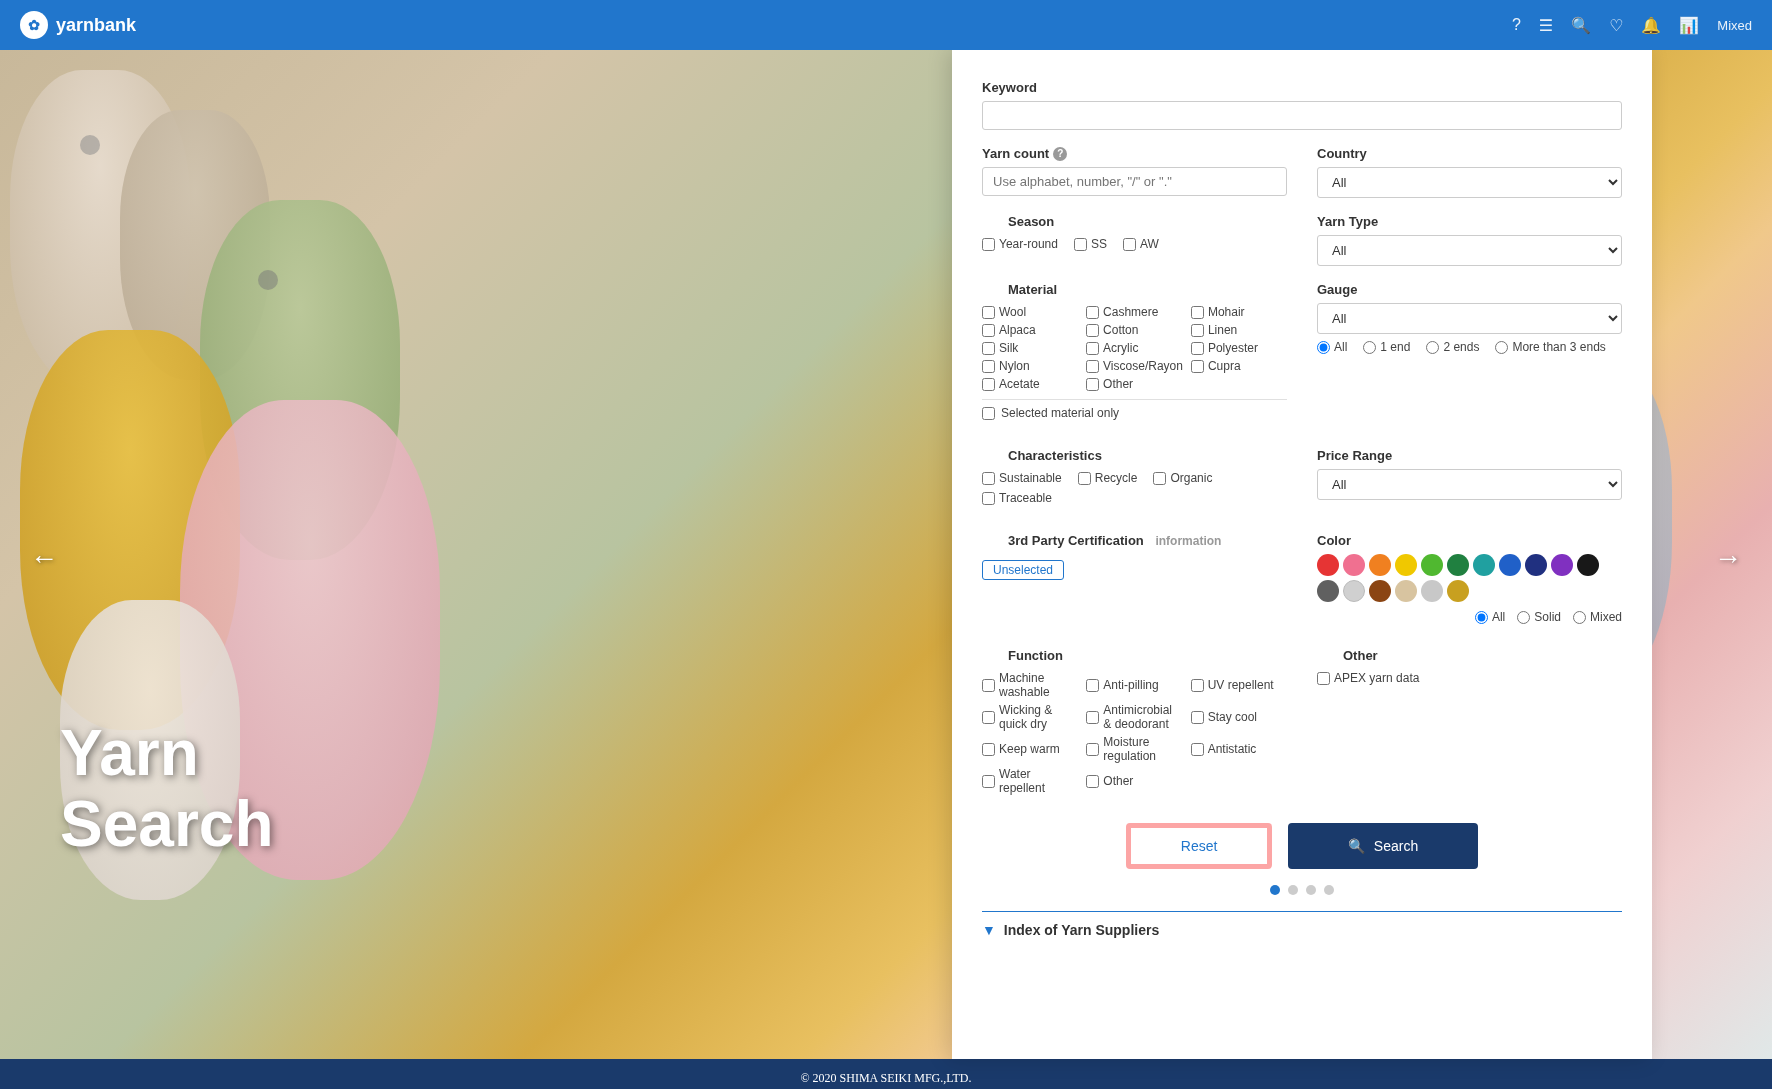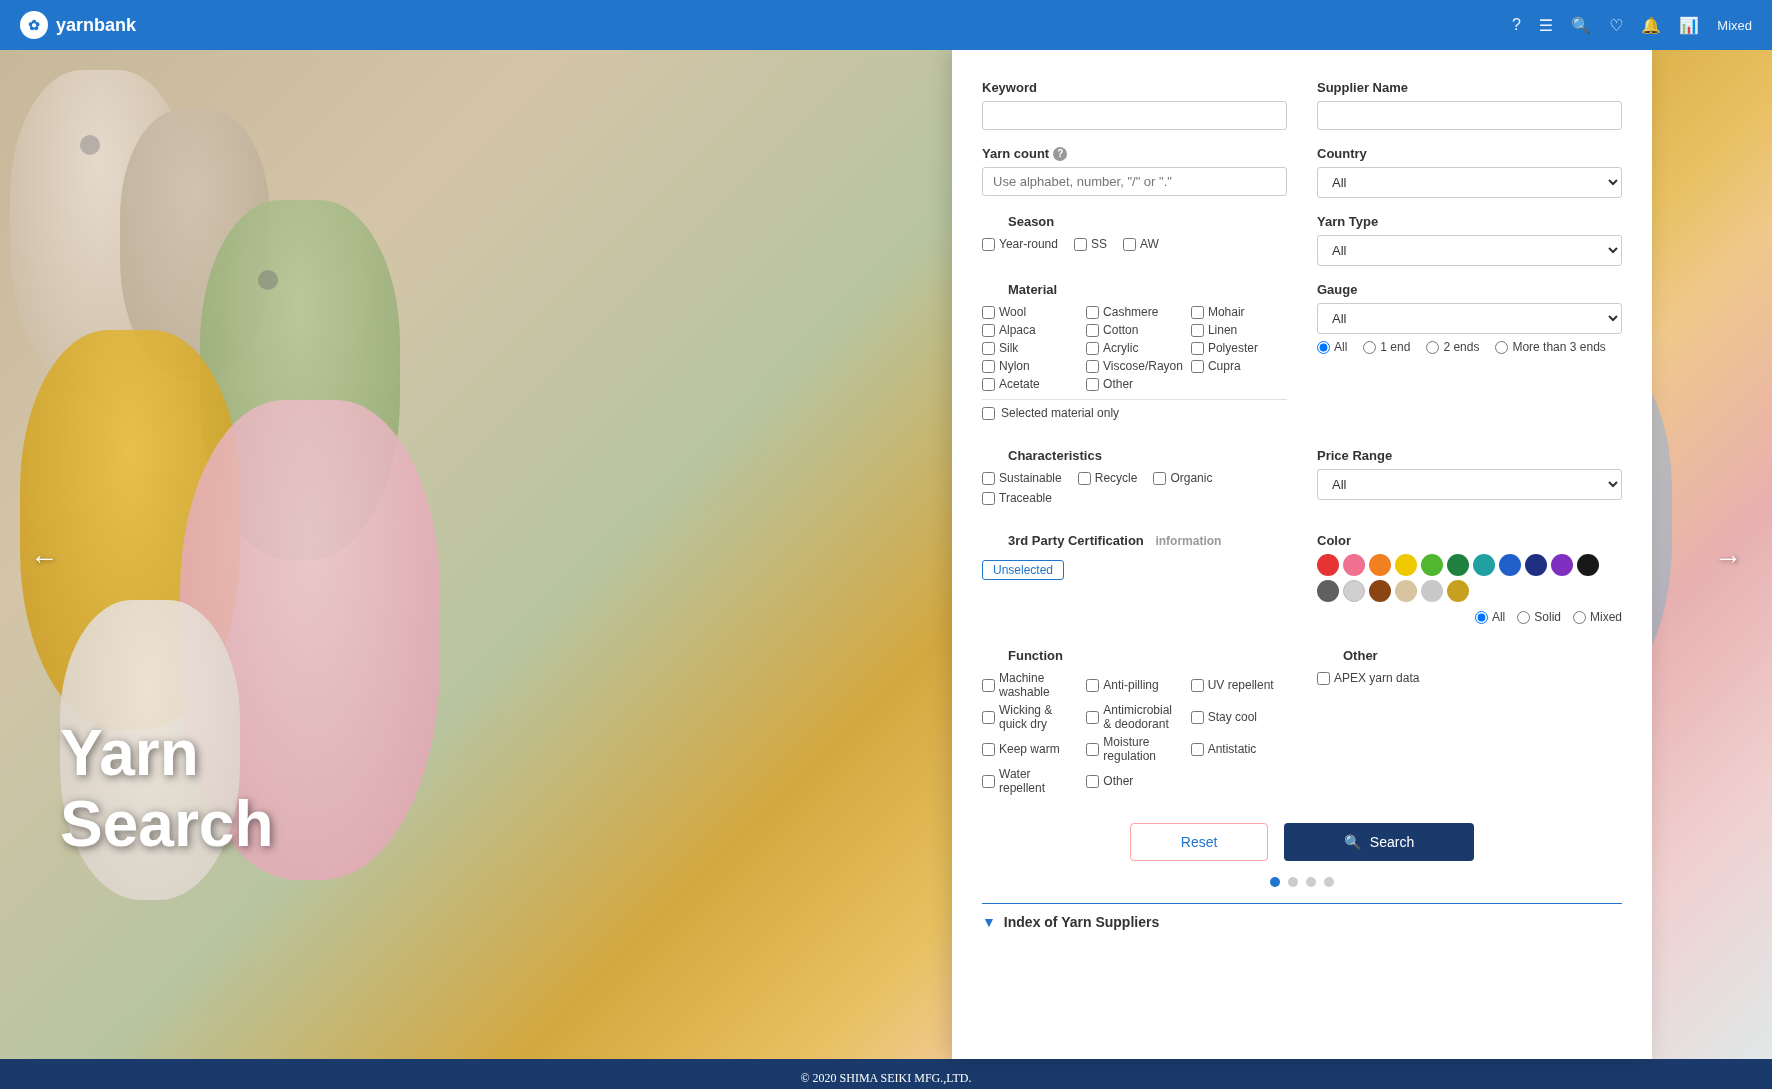--- a/index.html
+++ b/index.html
@@ -273,21 +273,21 @@
 
     
     .button-row {
       display: flex;
       gap: 16px;
       justify-content: center;
       margin-top: 20px;
       margin-bottom: 16px;
     }
     .btn-reset {
-      border: 1px solid #fca5a5;
+      border: 5px solid #fca5a5;
       background: white;
       color: #2176cc;
       padding: 10px 50px;
       border-radius: 4px;
       font-size: 14px;
       cursor: pointer;
     }
     .btn-search {
       background: #1a3a6b;
       color: white;
@@ -395,26 +395,20 @@
 
   <span class="nav-arrow nav-arrow-left">←</span>
   <span class="nav-arrow nav-arrow-right">→</span>
 
   <div class="search-panel">
 
     <div class="form-row">
       <div class="form-col">
         <div class="form-label">
           <span>Keyword</span>
-        </div>
-        <input type="text" class="form-input" style="">
-      </div>
-      <div class="form-col">
-        <div class="form-label">
-          <span>Supplier Name</span>
         </div>
         <input type="text" class="form-input" style="">
       </div>
     </div>
 
     <div class="form-row">
       <div class="form-col">
         <div class="form-label">
           <span>Yarn count</span>
           <span class="help-icon">?</span>

